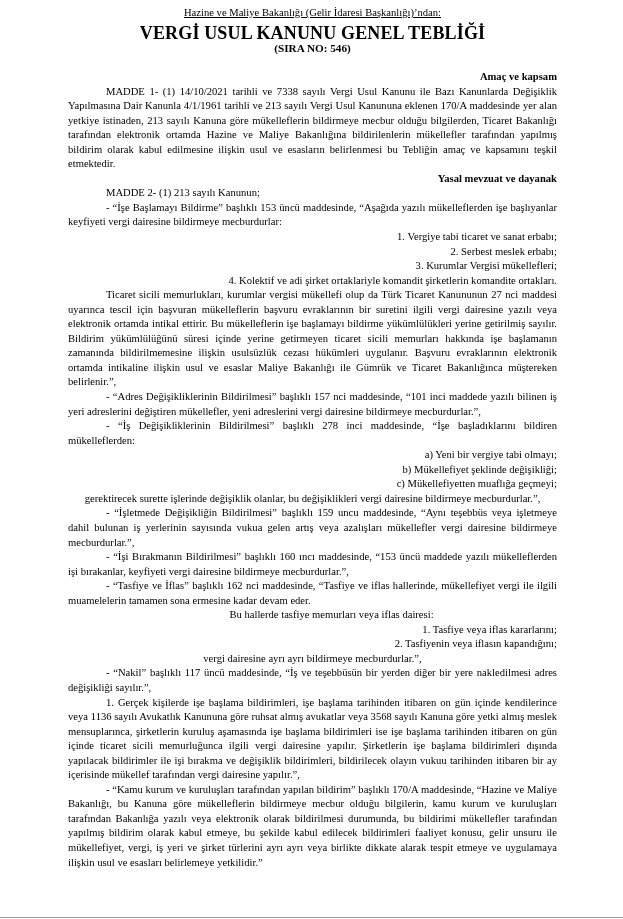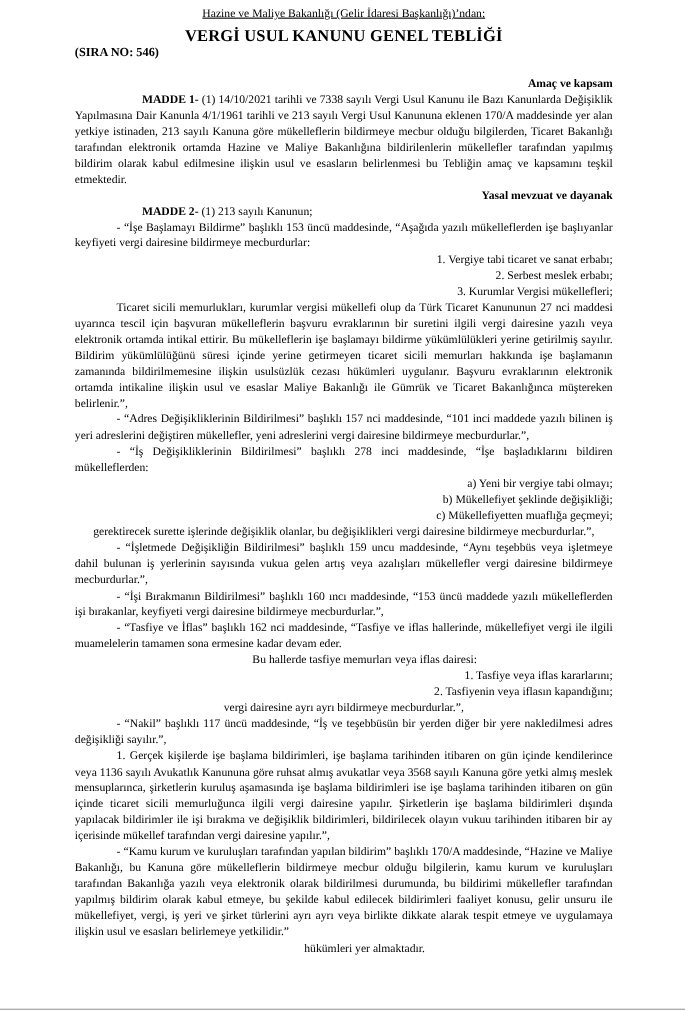--- a/index.html
+++ b/index.html
@@ -31,26 +31,27 @@
   }
   .hdr-from {
     text-align: center;
     text-decoration: underline;
     margin: 0 0 4px 0;
     line-height: 14.5px;
   }
   .title-main {
     text-align: center;
     font-weight: bold;
-    font-size: 15px;
+    font-size: 18px;
     line-height: 16.5px;
     margin: 0;
     letter-spacing: 0.15px;
   }
   .title-sub {
+    text-align: center;
     font-weight: bold;
     font-size: 11.2px;
     line-height: 15px;
     margin: 0 0 14px 0;
   }
   p.para {
     margin: 0;
     text-indent: 38px;
     text-align: justify;
   }
@@ -69,21 +70,21 @@
     margin: 0;
     text-indent: 0;
     text-align: center;
   }
   p.para-last, p.tail {
     margin: 0;
     text-indent: 38px;
     text-align: center;
     font-family: Liberation Serif, serif;
   }
-  .b { font-weight: bold; margin-left: 23px; }
+  .b { font-weight: normal; }
   #bottom-rule {
     position: absolute;
     left: 0;
     right: 0;
     bottom: 1px;
     height: 1px;
     background: #9a9a9a;
   }
 </style>
 </head>
@@ -100,20 +101,21 @@
     <p class="heading">Amaç ve kapsam</p>
     <p class="para"><span class="b">MADDE 1-</span><span> (1) 14/10/2021 tarihli ve 7338 sayılı Vergi Usul Kanunu ile Bazı Kanunlarda Değişiklik Yapılmasına Dair Kanunla 4/1/1961 tarihli ve 213 sayılı Vergi Usul Kanununa eklenen 170/A maddesinde yer alan yetkiye istinaden, 213 sayılı Kanuna göre mükelleflerin bildirmeye mecbur olduğu bilgilerden, Ticaret Bakanlığı tarafından elektronik ortamda Hazine ve Maliye Bakanlığına bildirilenlerin mükellefler tarafından yapılmış bildirim olarak kabul edilmesine ilişkin usul ve esasların belirlenmesi bu Tebliğin amaç ve kapsamını teşkil etmektedir.</span></p>
 
     <p class="heading">Yasal mevzuat ve dayanak</p>
     <p class="para"><span class="b">MADDE 2-</span><span> (1) 213 sayılı Kanunun;</span></p>
 
     <p class="para">- “İşe Başlamayı Bildirme” başlıklı 153 üncü maddesinde, “Aşağıda yazılı mükelleflerden işe başlıyanlar keyfiyeti vergi dairesine bildirmeye mecburdurlar:</p>
     <p class="listitem">1. Vergiye tabi ticaret ve sanat erbabı;</p>
     <p class="listitem">2. Serbest meslek erbabı;</p>
     <p class="listitem">3. Kurumlar Vergisi mükellefleri;</p>
+    <p class="listitem">4. Kolektif ve adi şirket ortaklariyle komandit şirketlerin komandite ortakları.</p>
 
     <p class="para">Ticaret sicili memurlukları, kurumlar vergisi mükellefi olup da Türk Ticaret Kanununun 27 nci maddesi uyarınca tescil için başvuran mükelleflerin başvuru evraklarının bir suretini ilgili vergi dairesine yazılı veya elektronik ortamda intikal ettirir. Bu mükelleflerin işe başlamayı bildirme yükümlülükleri yerine getirilmiş sayılır. Bildirim yükümlülüğünü süresi içinde yerine getirmeyen ticaret sicili memurları hakkında işe başlamanın zamanında bildirilmemesine ilişkin usulsüzlük cezası hükümleri uygulanır. Başvuru evraklarının elektronik ortamda intikaline ilişkin usul ve esaslar Maliye Bakanlığı ile Gümrük ve Ticaret Bakanlığınca müştereken belirlenir.”,</p>
 
     <p class="para">- “Adres Değişikliklerinin Bildirilmesi” başlıklı 157 nci maddesinde, “101 inci maddede yazılı bilinen iş yeri adreslerini değiştiren mükellefler, yeni adreslerini vergi dairesine bildirmeye mecburdurlar.”,</p>
 
     <p class="para">- “İş Değişikliklerinin Bildirilmesi” başlıklı 278 inci maddesinde, “İşe başladıklarını bildiren mükelleflerden:</p>
     <p class="listitem">a) Yeni bir vergiye tabi olmayı;</p>
     <p class="listitem">b) Mükellefiyet şeklinde değişikliği;</p>
     <p class="listitem">c) Mükellefiyetten muaflığa geçmeyi;</p>
     <p class="flush">gerektirecek surette işlerinde değişiklik olanlar, bu değişiklikleri vergi dairesine bildirmeye mecburdurlar.”,</p>
@@ -127,17 +129,16 @@
     <p class="listitem">1. Tasfiye veya iflas kararlarını;</p>
     <p class="listitem">2. Tasfiyenin veya iflasın kapandığını;</p>
     <p class="flush">vergi dairesine ayrı ayrı bildirmeye mecburdurlar.”,</p>
 
     <p class="para">- “Nakil” başlıklı 117 üncü maddesinde, “İş ve teşebbüsün bir yerden diğer bir yere nakledilmesi adres değişikliği sayılır.”,</p>
 
     <p class="para">1. Gerçek kişilerde işe başlama bildirimleri, işe başlama tarihinden itibaren on gün içinde kendilerince veya 1136 sayılı Avukatlık Kanununa göre ruhsat almış avukatlar veya 3568 sayılı Kanuna göre yetki almış meslek mensuplarınca, şirketlerin kuruluş aşamasında işe başlama bildirimleri ise işe başlama tarihinden itibaren on gün içinde ticaret sicili memurluğunca ilgili vergi dairesine yapılır. Şirketlerin işe başlama bildirimleri dışında yapılacak bildirimler ile işi bırakma ve değişiklik bildirimleri, bildirilecek olayın vukuu tarihinden itibaren bir ay içerisinde mükellef tarafından vergi dairesine yapılır.”,</p>
 
     <p class="para">- “Kamu kurum ve kuruluşları tarafından yapılan bildirim” başlıklı 170/A maddesinde, “Hazine ve Maliye Bakanlığı, bu Kanuna göre mükelleflerin bildirmeye mecbur olduğu bilgilerin, kamu kurum ve kuruluşları tarafından Bakanlığa yazılı veya elektronik olarak bildirilmesi durumunda, bu bildirimi mükellefler tarafından yapılmış bildirim olarak kabul etmeye, bu şekilde kabul edilecek bildirimleri faaliyet konusu, gelir unsuru ile mükellefiyet, vergi, iş yeri ve şirket türlerini ayrı ayrı veya birlikte dikkate alarak tespit etmeye ve uygulamaya ilişkin usul ve esasları belirlemeye yetkilidir.”</p>
 
-    <p class="tail">hükümleri yer almaktadır.</p>
 
   </div>
   <div id="bottom-rule"></div>
 </div>
 
 </body></html>

